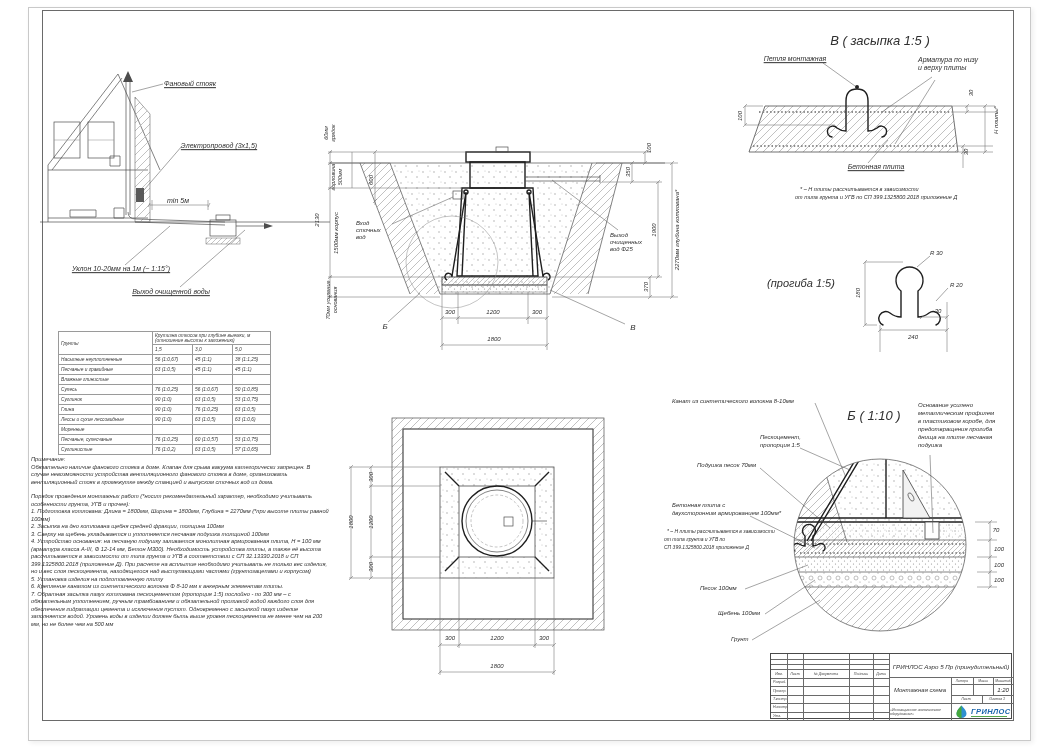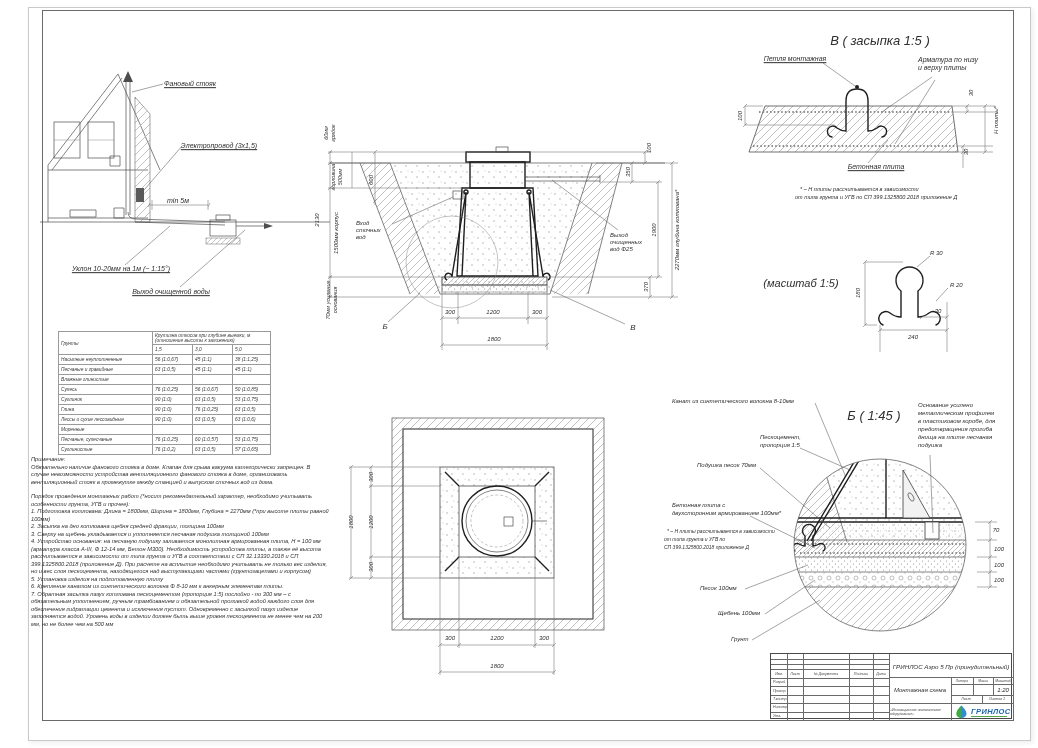--- a/index.html
+++ b/index.html
@@ -184,21 +184,21 @@
   <div class="lb f55 lt" style="left:800px;top:189px">* – Н плиты рассчитывается в зависимости</div>
   <div class="lb f55 lt" style="left:795px;top:197px">от типа грунта и УГВ по СП 399.1325800.2018 приложение Д</div>
 
   <svg style="left:765px;top:240px" width="260" height="120" viewBox="0 0 260 120">
     <path class="thk" d="M118 85 a7 7 0 1 1 7 -12 q5 4 11 4 l0 -26 a13.5 13.5 0 1 1 17 0 l0 26 q6 0 11 -4 a7 7 0 1 1 7 12" stroke-width="2.6" stroke-linecap="round"></path>
     <path class="dim" d="M100 22 L100 85 M98 24 l4 -4 M98 87 l4 -4 M100 22 L138 22 M100 85 L112 85"></path>
     <path class="dim" d="M115 90 L182 90 M113 92 l4 -4 M180 92 l4 -4 M115 85 L115 112 M182 62 L182 112"></path>
     <path class="dim" d="M157 77 L182 77 M155 79 l4 -4 M180 79 l4 -4"></path>
     <path class="ldr" d="M165 16 L152 27 M183 48 L171 61"></path>
   </svg>
-  <div class="lb f11" style="left:801px;top:283px">(масштаб 1:5)</div>
+  <div class="lb f11" style="left:801px;top:283px">(прогиба 1:5)</div>
   <div class="lb f6 lt" style="left:930px;top:253px">R 30</div>
   <div class="lb f6 lt" style="left:950px;top:285px">R 20</div>
   <div class="lb f6 v" style="left:858px;top:293px">180</div>
   <div class="lb f6" style="left:913px;top:337px">240</div>
   <div class="lb f6" style="left:938px;top:311px">30</div>
 
   <svg style="left:645px;top:385px" width="390" height="280" viewBox="0 0 390 280">
     <defs>
         <clipPath id="cb">
           <circle cx="235" cy="160" r="86"></circle>
@@ -219,21 +219,21 @@
       <polygon points="258,85 285,133 258,133" fill="#f2f2f2" stroke="#3a3a3a" stroke-width=".8"></polygon>
       <ellipse cx="266" cy="112" rx="2.2" ry="4.5" transform="rotate(-28 266 112)" class="ln"></ellipse>
       <rect x="280" y="137" width="14" height="17" fill="#fff" stroke="#3a3a3a" stroke-width=".8"></rect>
       <path class="thk" d="M227 47 L162 156 M231 47 L166 156" stroke-width="1.1"></path>
       <path class="thk" d="M150 166 a4 4 0 1 1 4 -7 q3 2 6 2 l0 -10 a6.5 6.5 0 1 1 8 0 l0 10 q3 0 6 -2 a4 4 0 1 1 4 7" stroke-width="1.6" stroke-linecap="round"></path>
     </g>
     <circle cx="235" cy="160" r="86" class="ln" stroke-width=".9"></circle>
     <path class="ldr" d="M170 18 L200 90 M155 63 L205 85 M115 83 L185 143 M105 131 L170 163 M100 204 L163 180 M120 229 L170 195 M107 255 L175 215 M285 70 L288 148"></path>
     <path class="dim" d="M345 137 L345 202 M343 139 l4 -4 M343 157 l4 -4 M343 174 l4 -4 M343 189 l4 -4 M343 204 l4 -4 M330 137 L352 137 M332 155 L352 155 M332 172 L352 172 M332 187 L352 187 M332 202 L352 202"></path>
   </svg>
-  <div class="lb f13" style="left:874px;top:416px">Б ( 1:45 )</div>
+  <div class="lb f13" style="left:874px;top:416px">Б ( 1:10 )</div>
   <div class="lb f6 lt" style="left:672px;top:401px">Канат из синтетического волокна 8-10мм</div>
   <div class="lb f6 lt" style="left:760px;top:437px">Пескоцемент,</div>
   <div class="lb f6 lt" style="left:760px;top:445px">пропорция 1:5</div>
   <div class="lb f6 lt" style="left:697px;top:465px">Подушка песок 70мм</div>
   <div class="lb f6 lt" style="left:672px;top:505px">Бетонная плита с</div>
   <div class="lb f6 lt" style="left:672px;top:513px">двухсторонним армированием 100мм*</div>
   <div class="lb f5 lt" style="left:667px;top:532px">* – Н плиты рассчитывается в зависимости</div>
   <div class="lb f5 lt" style="left:664px;top:540px">от типа грунта и УГВ по</div>
   <div class="lb f5 lt" style="left:664px;top:548px">СП 399.1325800.2018 приложение Д</div>
   <div class="lb f6 lt" style="left:700px;top:588px">Песок 100мм</div>

